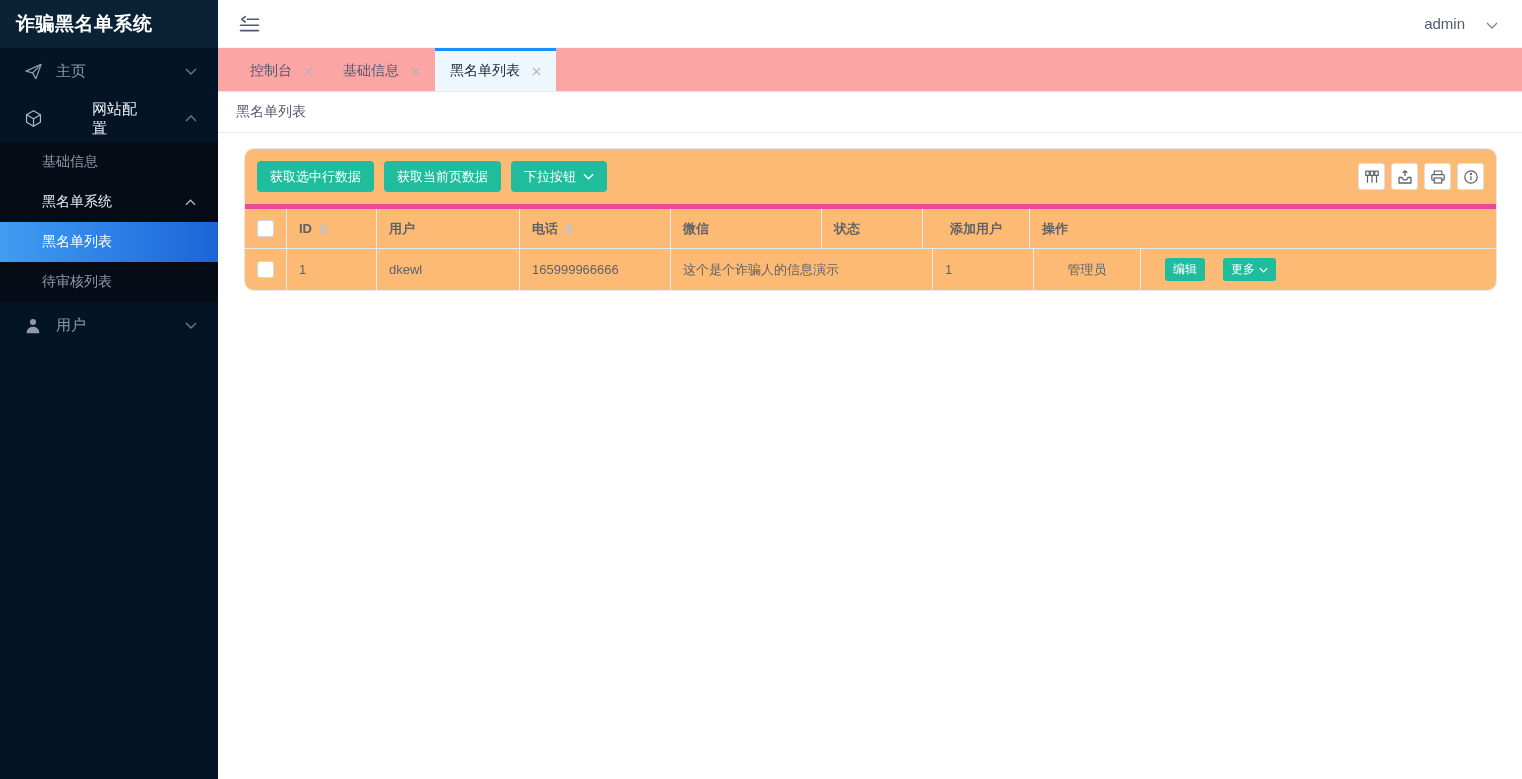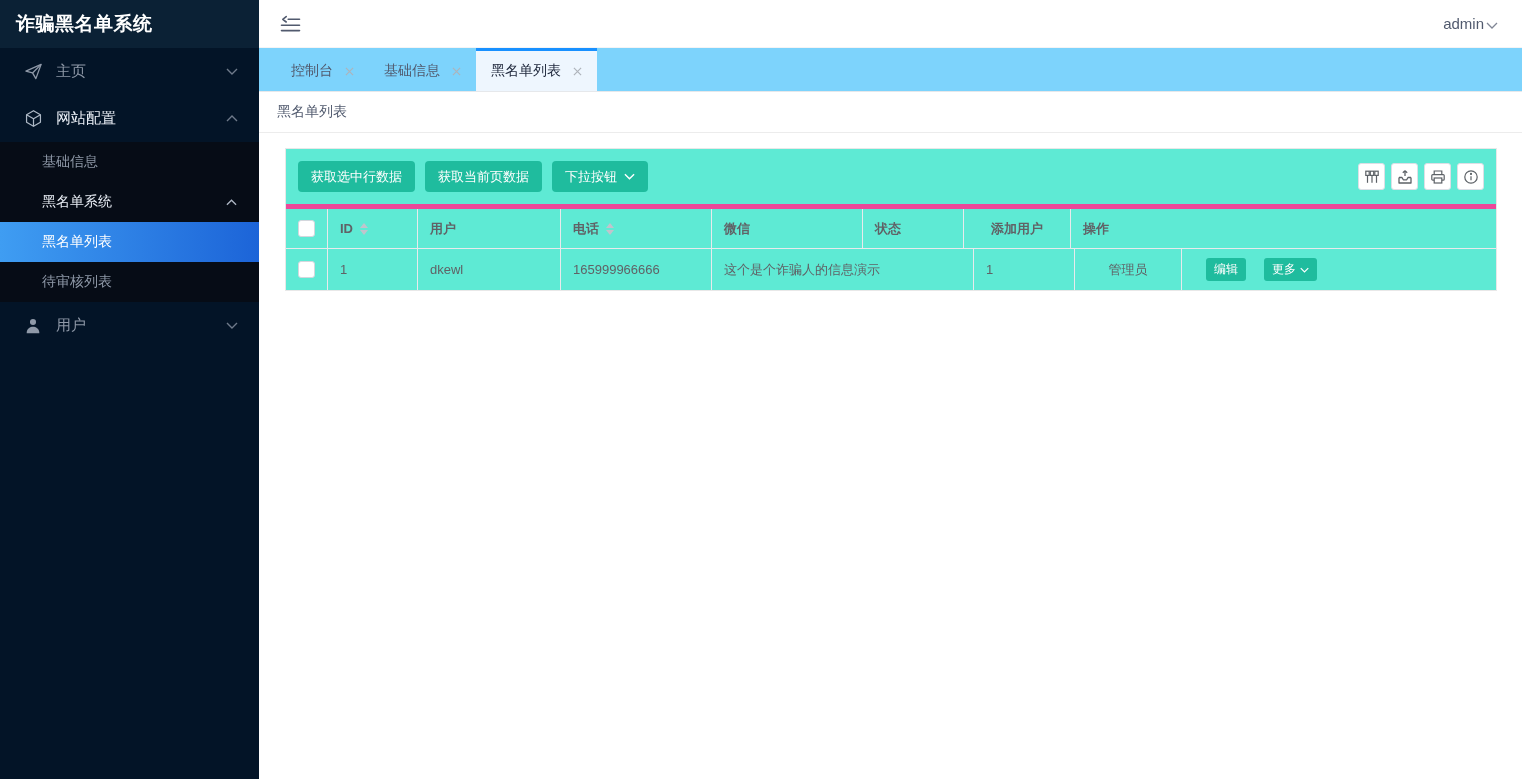--- a/index.html
+++ b/index.html
@@ -1,53 +1,53 @@
 <!DOCTYPE html>
 <html><head>
 <meta charset="utf-8">
 <style>
   * { margin:0; padding:0; box-sizing:border-box; }
   html,body { width:1522px; height:779px; overflow:hidden; }
   body { font-family:"Liberation Sans","DejaVu Sans",sans-serif; display:flex; background:#fff; }
 
   
-  .sidebar { width:259px; flex-shrink:0; background:#031427; display:flex; flex-direction:column; }
+  .sidebar { width:218px; flex-shrink:0; background:#031427; display:flex; flex-direction:column; }
   .logo-bar { height:48px; background:#0b2135; display:flex; align-items:center; padding:0 16px;
               color:#fff; font-size:19px; font-weight:bold; letter-spacing:.5px; }
   .menu-item { height:47px; display:flex; align-items:center; padding:0 21px 0 24px;
                color:#8f99a8; font-size:15px; cursor:pointer; }
   .menu-item .mi-icon { width:19px; height:19px; margin-right:13px; display:flex; align-items:center; }
   .menu-item .chev { margin-left:auto; color:#6f7a8a; display:flex; }
-  .menu-item.lit { color:#e9eef5; }
+  .menu-item.lit { color:#e9eef5;gap:36px; }
   .submenu { background:#060c16; }
   .sub-item { height:40px; display:flex; align-items:center; padding:0 22px 0 42px;
               color:#8f99a8; font-size:14px; cursor:pointer; }
   .sub-item .chev { margin-left:auto; color:#aeb7c4; display:flex; }
   .sub-item.lit { color:#e9eef5; }
   .sub-item.active { background:linear-gradient(90deg,#3f9df2,#1c64d8); color:#fff; }
 
   
   .main { flex:1; min-width:0; display:flex; flex-direction:column; background:#fff; }
   .top-header { height:48px; flex-shrink:0; display:flex; align-items:center;
                 justify-content:space-between; padding:0 24px 0 21px; border-bottom:1px solid #f4f4f5; }
   .fold-btn { display:flex; align-items:center; cursor:pointer; }
-  .user-dd { display:flex; align-items:center; gap:2px; color:#515a6e; font-size:15px; cursor:pointer; }
+  .user-dd { display:flex; align-items:center; gap:21px; color:#515a6e; font-size:15px; cursor:pointer; }
 
   .tabs-bar { height:44px; flex-shrink:0; display:flex; align-items:stretch;
-              padding-left:17px; border-bottom:1px solid #e6e8eb; background:#7dd3fc; }
+              padding-left:17px; border-bottom:1px solid #e6e8eb; background:#fca5a5; }
   .tab { display:flex; align-items:center; gap:12px; padding:0 15px; font-size:14px;
          color:#515a6e; border-top:3px solid transparent; cursor:pointer; }
   .tab .tab-close { display:flex; color:#aeb3bb; }
   .tab.active { background:#eef6fe; border-top-color:#1890ff; color:#20293d; }
 
   .crumb-bar { height:41px; flex-shrink:0; display:flex; align-items:center; padding-left:18px;
                border-bottom:1px solid #ececec; font-size:14px; color:#515a6e; }
 
   .content { flex:1; padding:15px 25px 0 26px; }
-  .card { border:1px solid #e8e8e8; border-radius:0; background:#5eead4; }
+  .card { border:1px solid #e8e8e8; border-radius:10px; background:#fdba74; }
   .card-toolbar { display:flex; align-items:center; justify-content:space-between; padding:12px; }
   .btns-left { display:flex; gap:10px; }
   .btn-teal { background:#1fbc9e; color:#fff; border:none; height:31px; padding:0 13px;
               border-radius:4px; font-size:13px; display:inline-flex; align-items:center; gap:7px;
               font-family:inherit; cursor:pointer; }
   .icon-btns { display:flex; gap:6px; }
   .icon-btn { width:27px; height:27px; background:#fff; border:1px solid #dcdfe6; border-radius:3px;
               display:flex; align-items:center; justify-content:center; color:#5c6166; cursor:pointer; }
 
   

